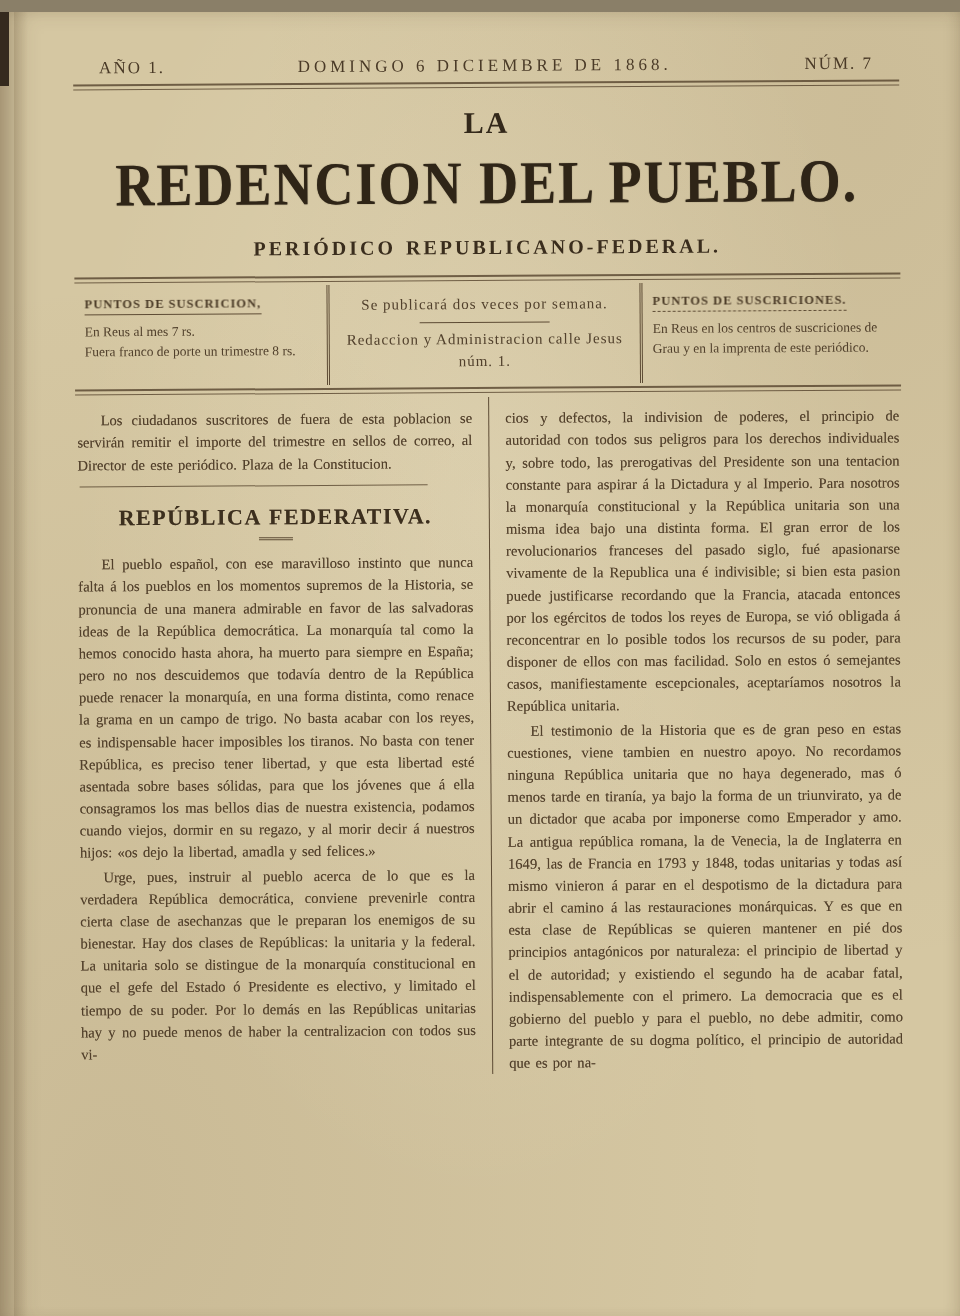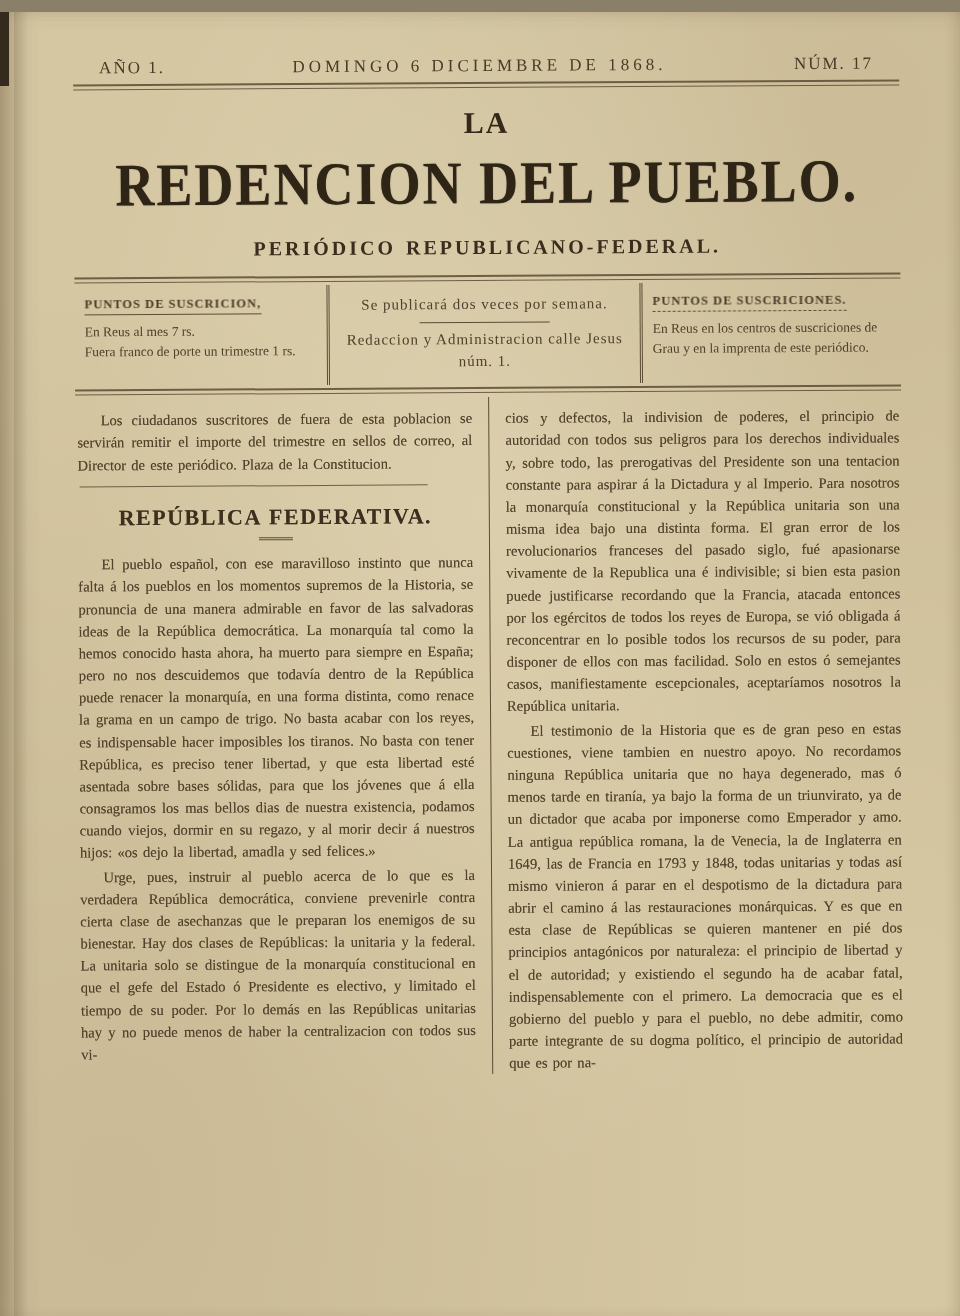--- a/index.html
+++ b/index.html
@@ -63,37 +63,37 @@
 
 <div class="scan">
   <div class="edge-strip"></div>
   <div class="fold-shadow"></div>
 
   <div class="inner">
 
     <div class="dateline">
       <span>AÑO 1.</span>
       <span class="date">DOMINGO 6 DICIEMBRE DE 1868.</span>
-      <span>NÚM. 17</span>
+      <span>NÚM. 7</span>
     </div>
     <div class="rule-double"></div>
 
     <div class="masthead">
       <div class="la">LA</div>
       <div class="title">REDENCION DEL PUEBLO.</div>
       <div class="subtitle">PERIÓDICO REPUBLICANO-FEDERAL.</div>
     </div>
 
     <div class="info-wrap">
       <div class="rule-double"></div>
       <div class="info-row">
         <div class="info-cell info-left">
           <span class="info-head">PUNTOS DE SUSCRICION,</span>
           <div>En Reus al mes 7 rs.</div>
-          <div>Fuera franco de porte un trimestre 1 rs.</div>
+          <div>Fuera franco de porte un trimestre 8 rs.</div>
         </div>
         <div class="info-cell info-mid">
           <div class="mid-line">Se publicará dos veces por semana.</div>
           <div class="mid-rule"></div>
           <div class="mid-line">Redaccion y Administracion calle Jesus núm. 1.</div>
         </div>
         <div class="info-cell info-right">
           <span class="info-head">PUNTOS DE SUSCRICIONES.</span>
           <div>En Reus en los centros de suscriciones de Grau y en la imprenta de este periódico.</div>
         </div>

